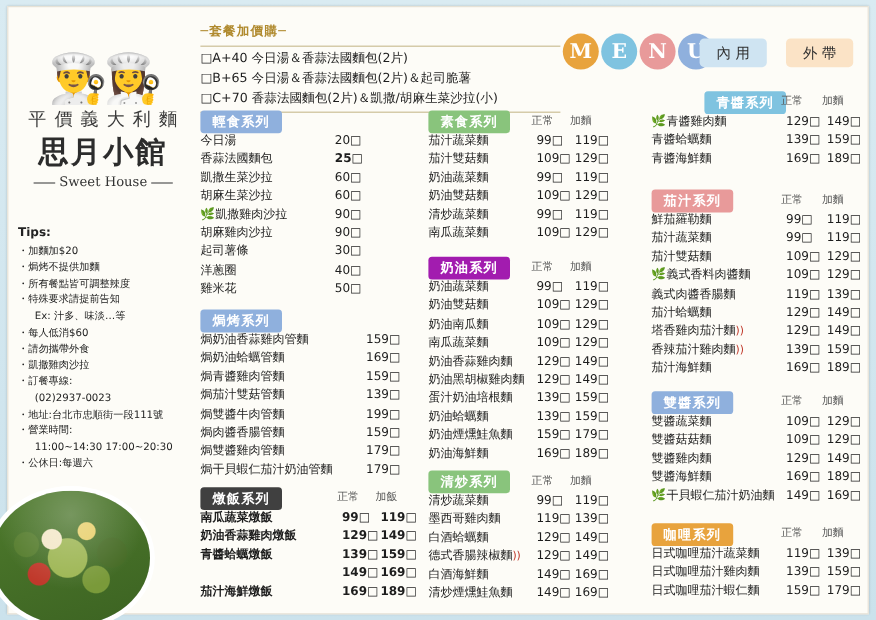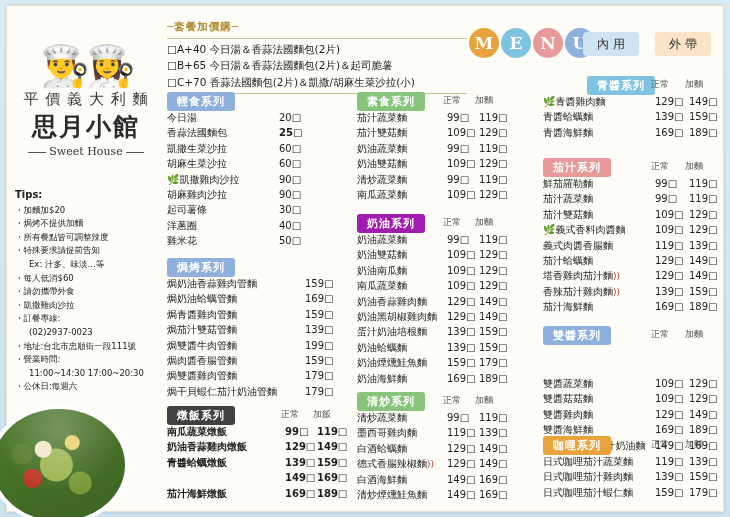--- a/index.html
+++ b/index.html
@@ -425,21 +425,21 @@
           </div>
           <div class="row">
             <span class="nm">茄汁海鮮麵</span>
             <span class="p1" style="left: 112px;">169□</span>
             <span class="p2" style="left: 146px;">189□</span>
           </div>
         </div>
         <div class="sec" style="left: 536px; top: 320px; background: rgb(143, 176, 221);">雙醬系列</div>
         <div class="hdr" style="left: 644px; top: 322px;">正常</div>
         <div class="hdr" style="left: 678px; top: 322px;">加麵</div>
-        <div class="tbl" style="left: 536px; top: 338px; width: 182px; margin-top: 32px;">
+        <div class="tbl" style="left: 536px; top: 338px; width: 182px;">
           <div class="row">
             <span class="nm">雙醬蔬菜麵</span>
             <span class="p1" style="left: 112px;">109□</span>
             <span class="p2" style="left: 146px;">129□</span>
           </div>
           <div class="row">
             <span class="nm">雙醬菇菇麵</span>
             <span class="p1" style="left: 112px;">109□</span>
             <span class="p2" style="left: 146px;">129□</span>
           </div>

